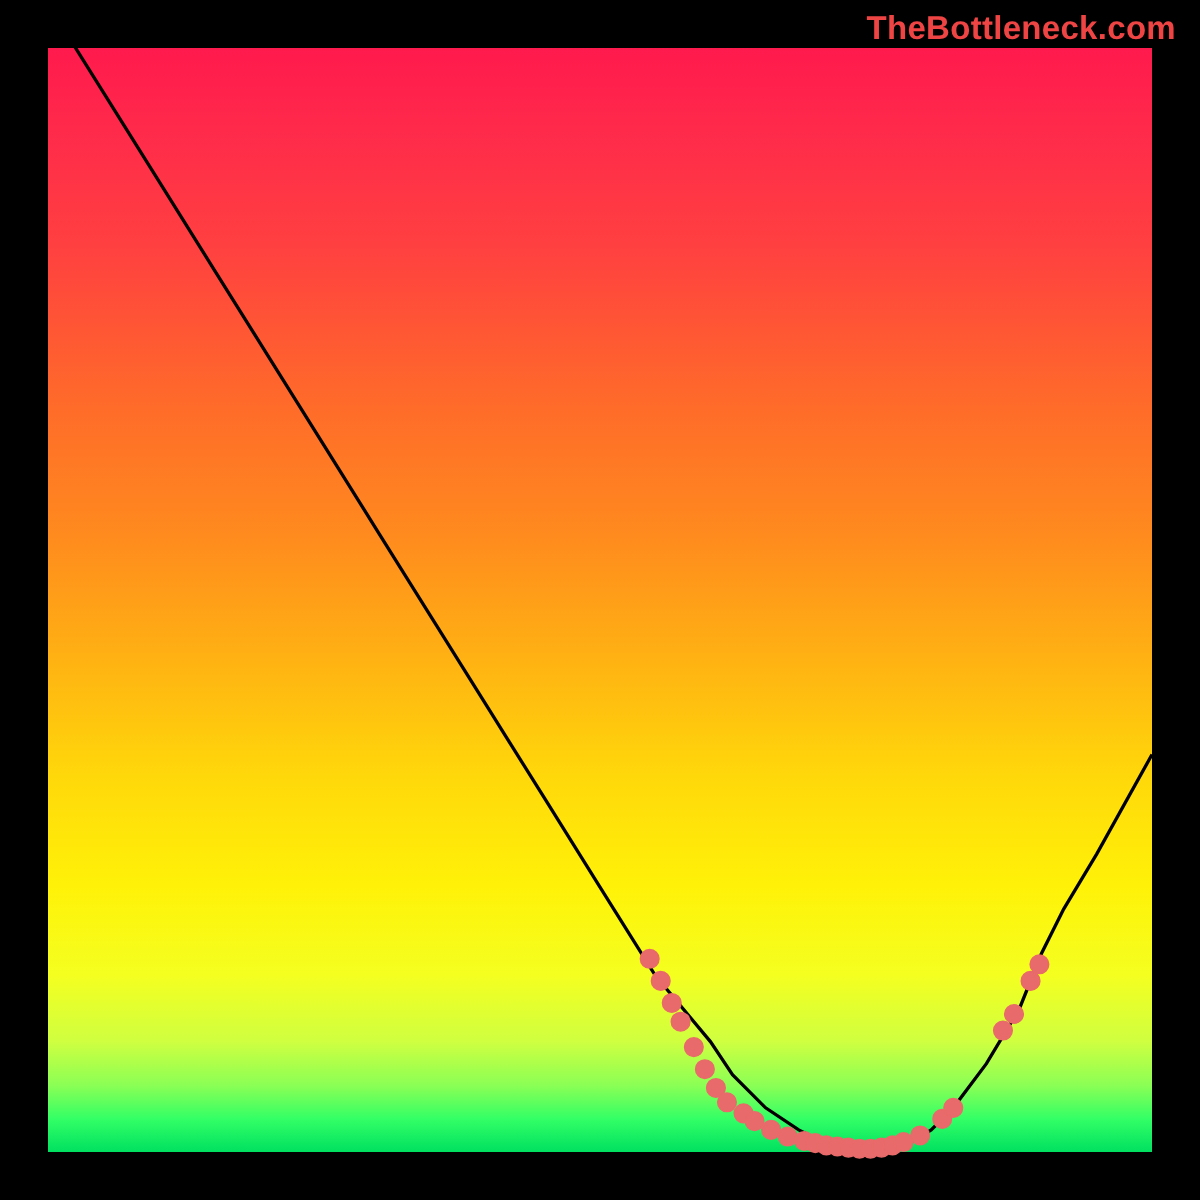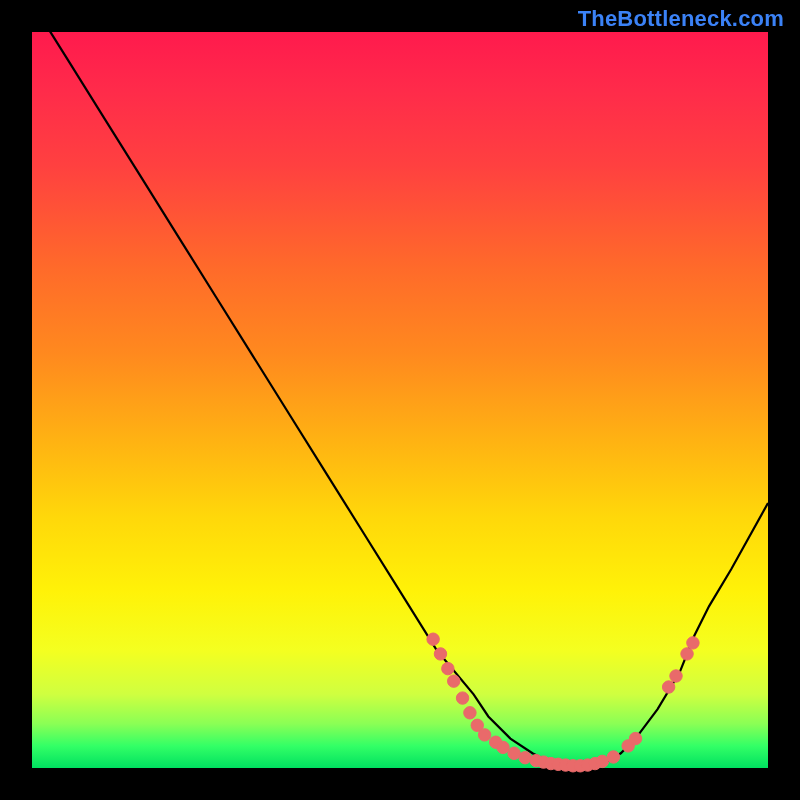--- a/index.html
+++ b/index.html
@@ -39,21 +39,21 @@
       #cfff40 90%,
       #8aff55 94%,
       #33ff66 97%,
       #00e060 100%
     );
   }
   .watermark {
     position: absolute;
     top: 6px;
     right: 16px;
-    color: #3b82f6;
+    color: #ef4444;
     font-size: 22px;
     font-weight: 600;
     letter-spacing: 0.2px;
     user-select: none;
   }
   svg.curve {
     position: absolute;
     left: 0;
     top: 0;
     width: 736px;

